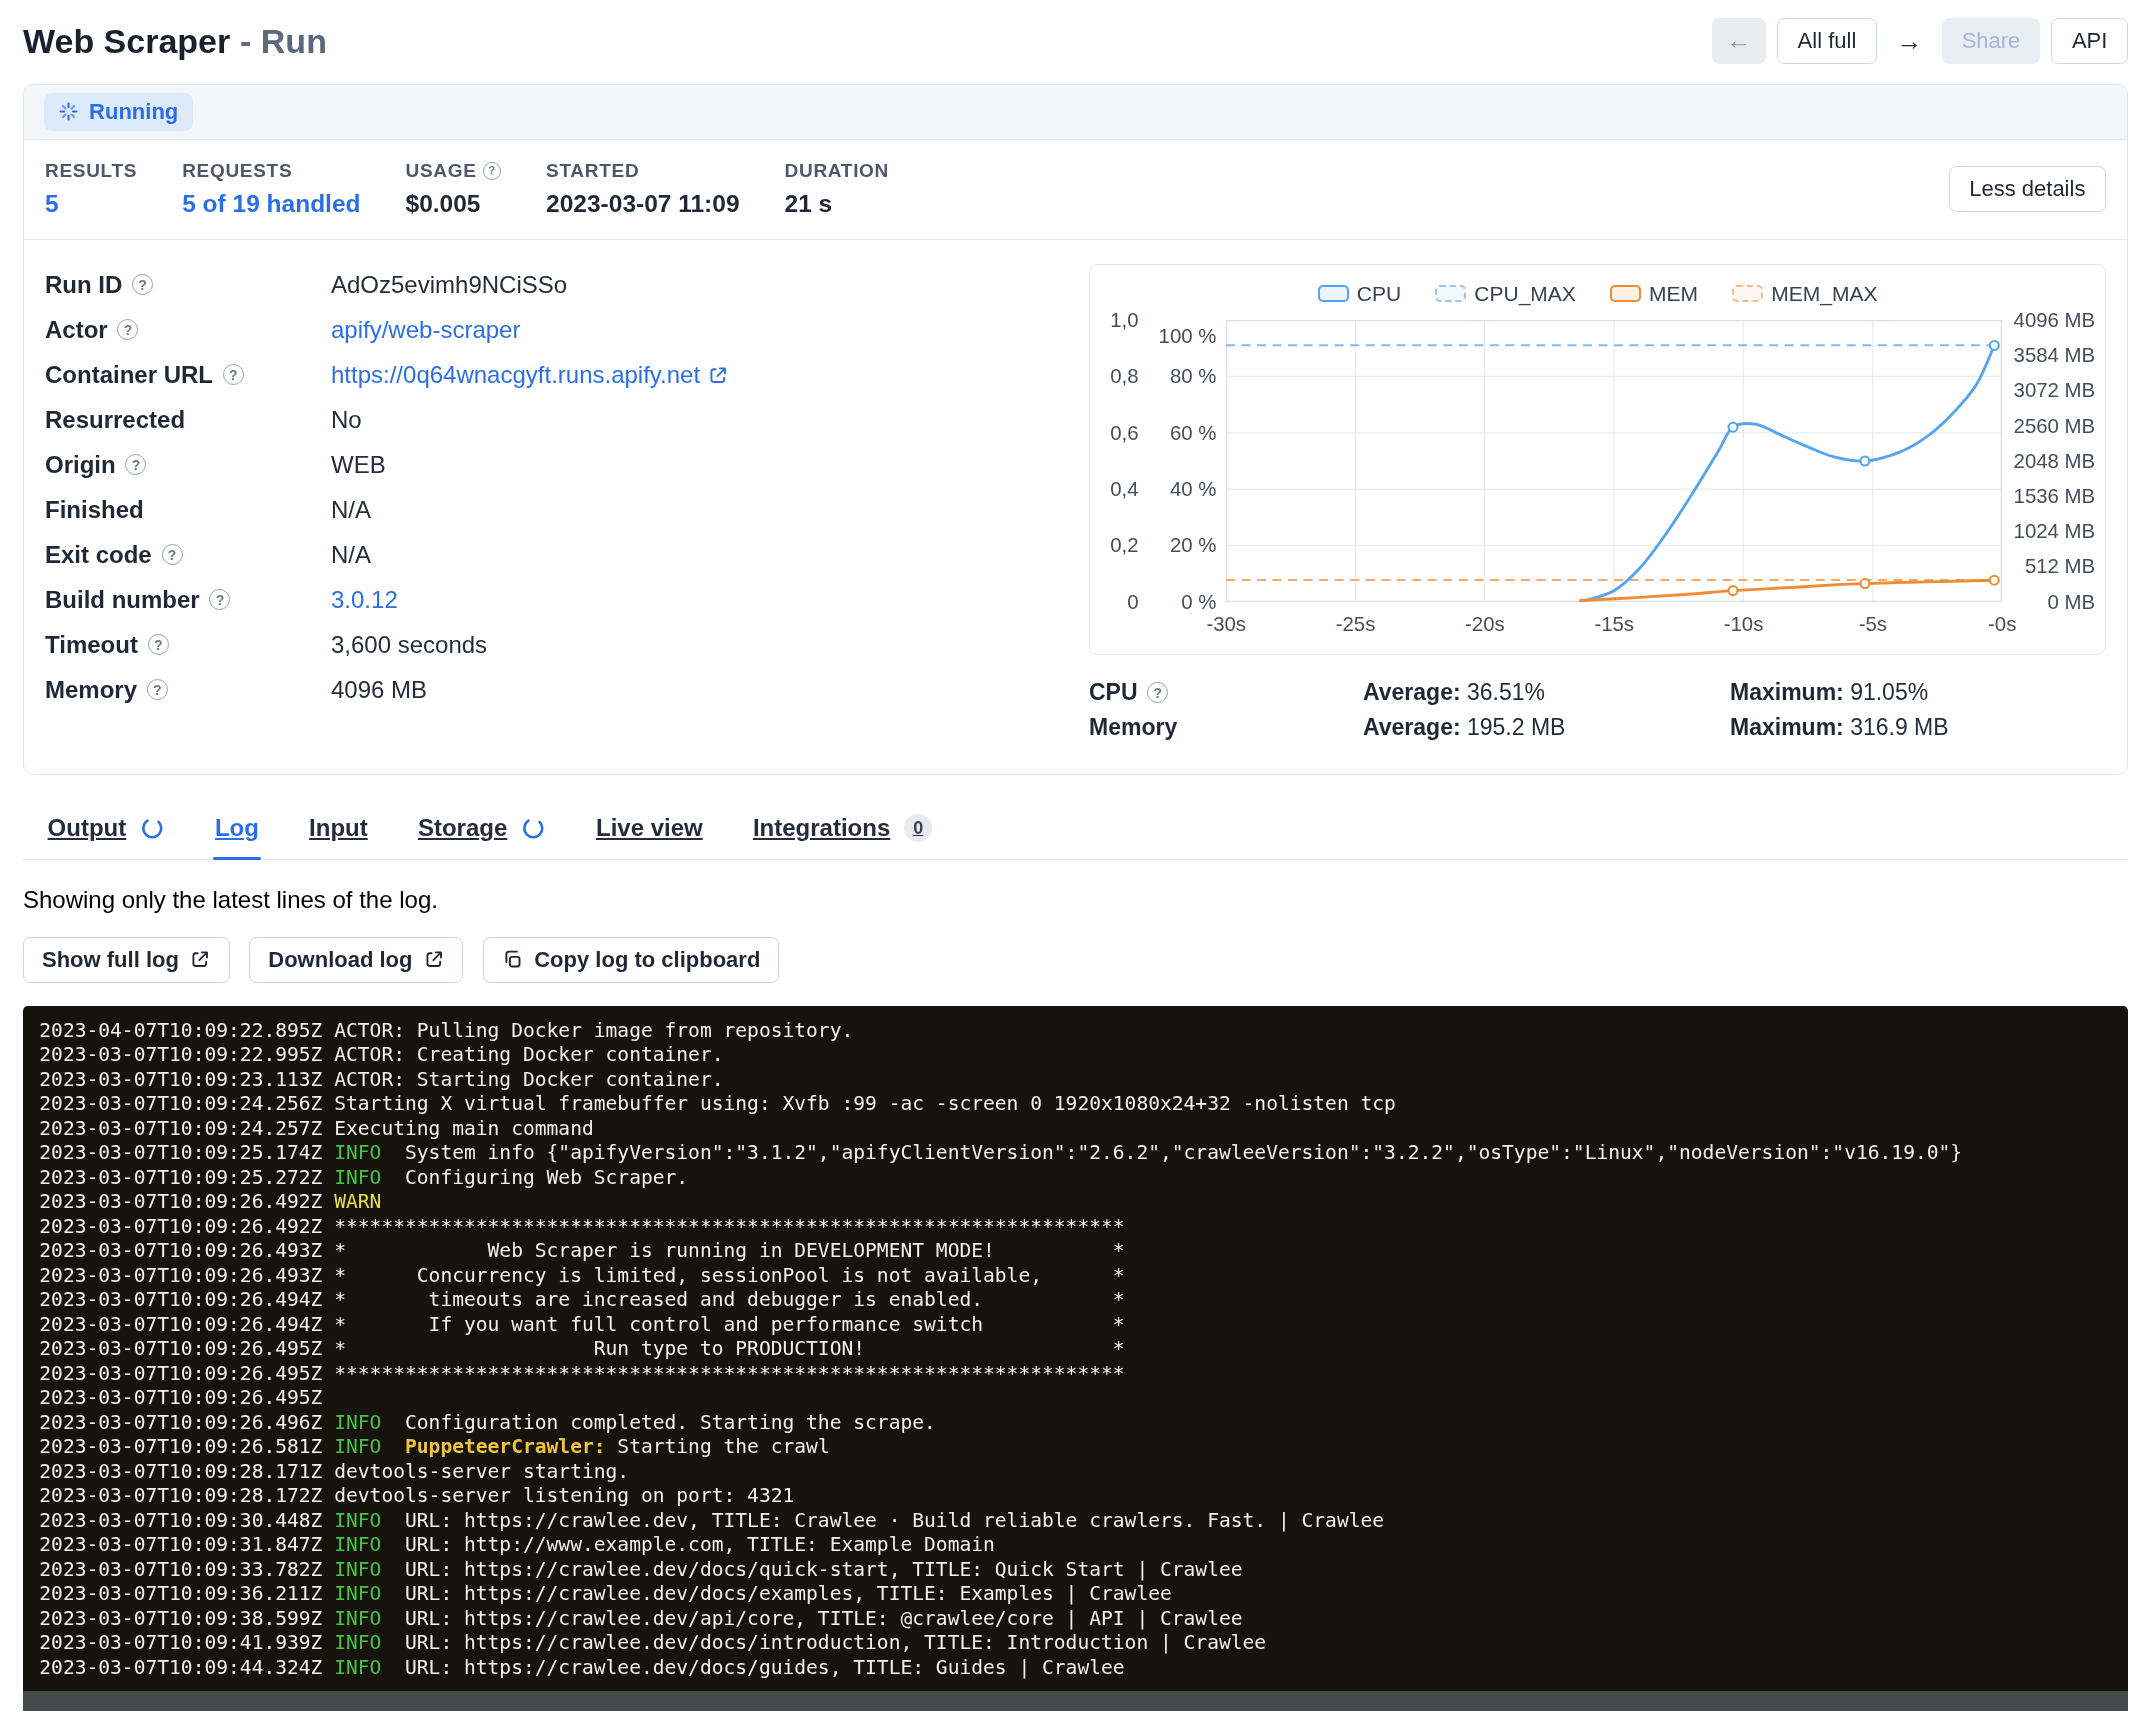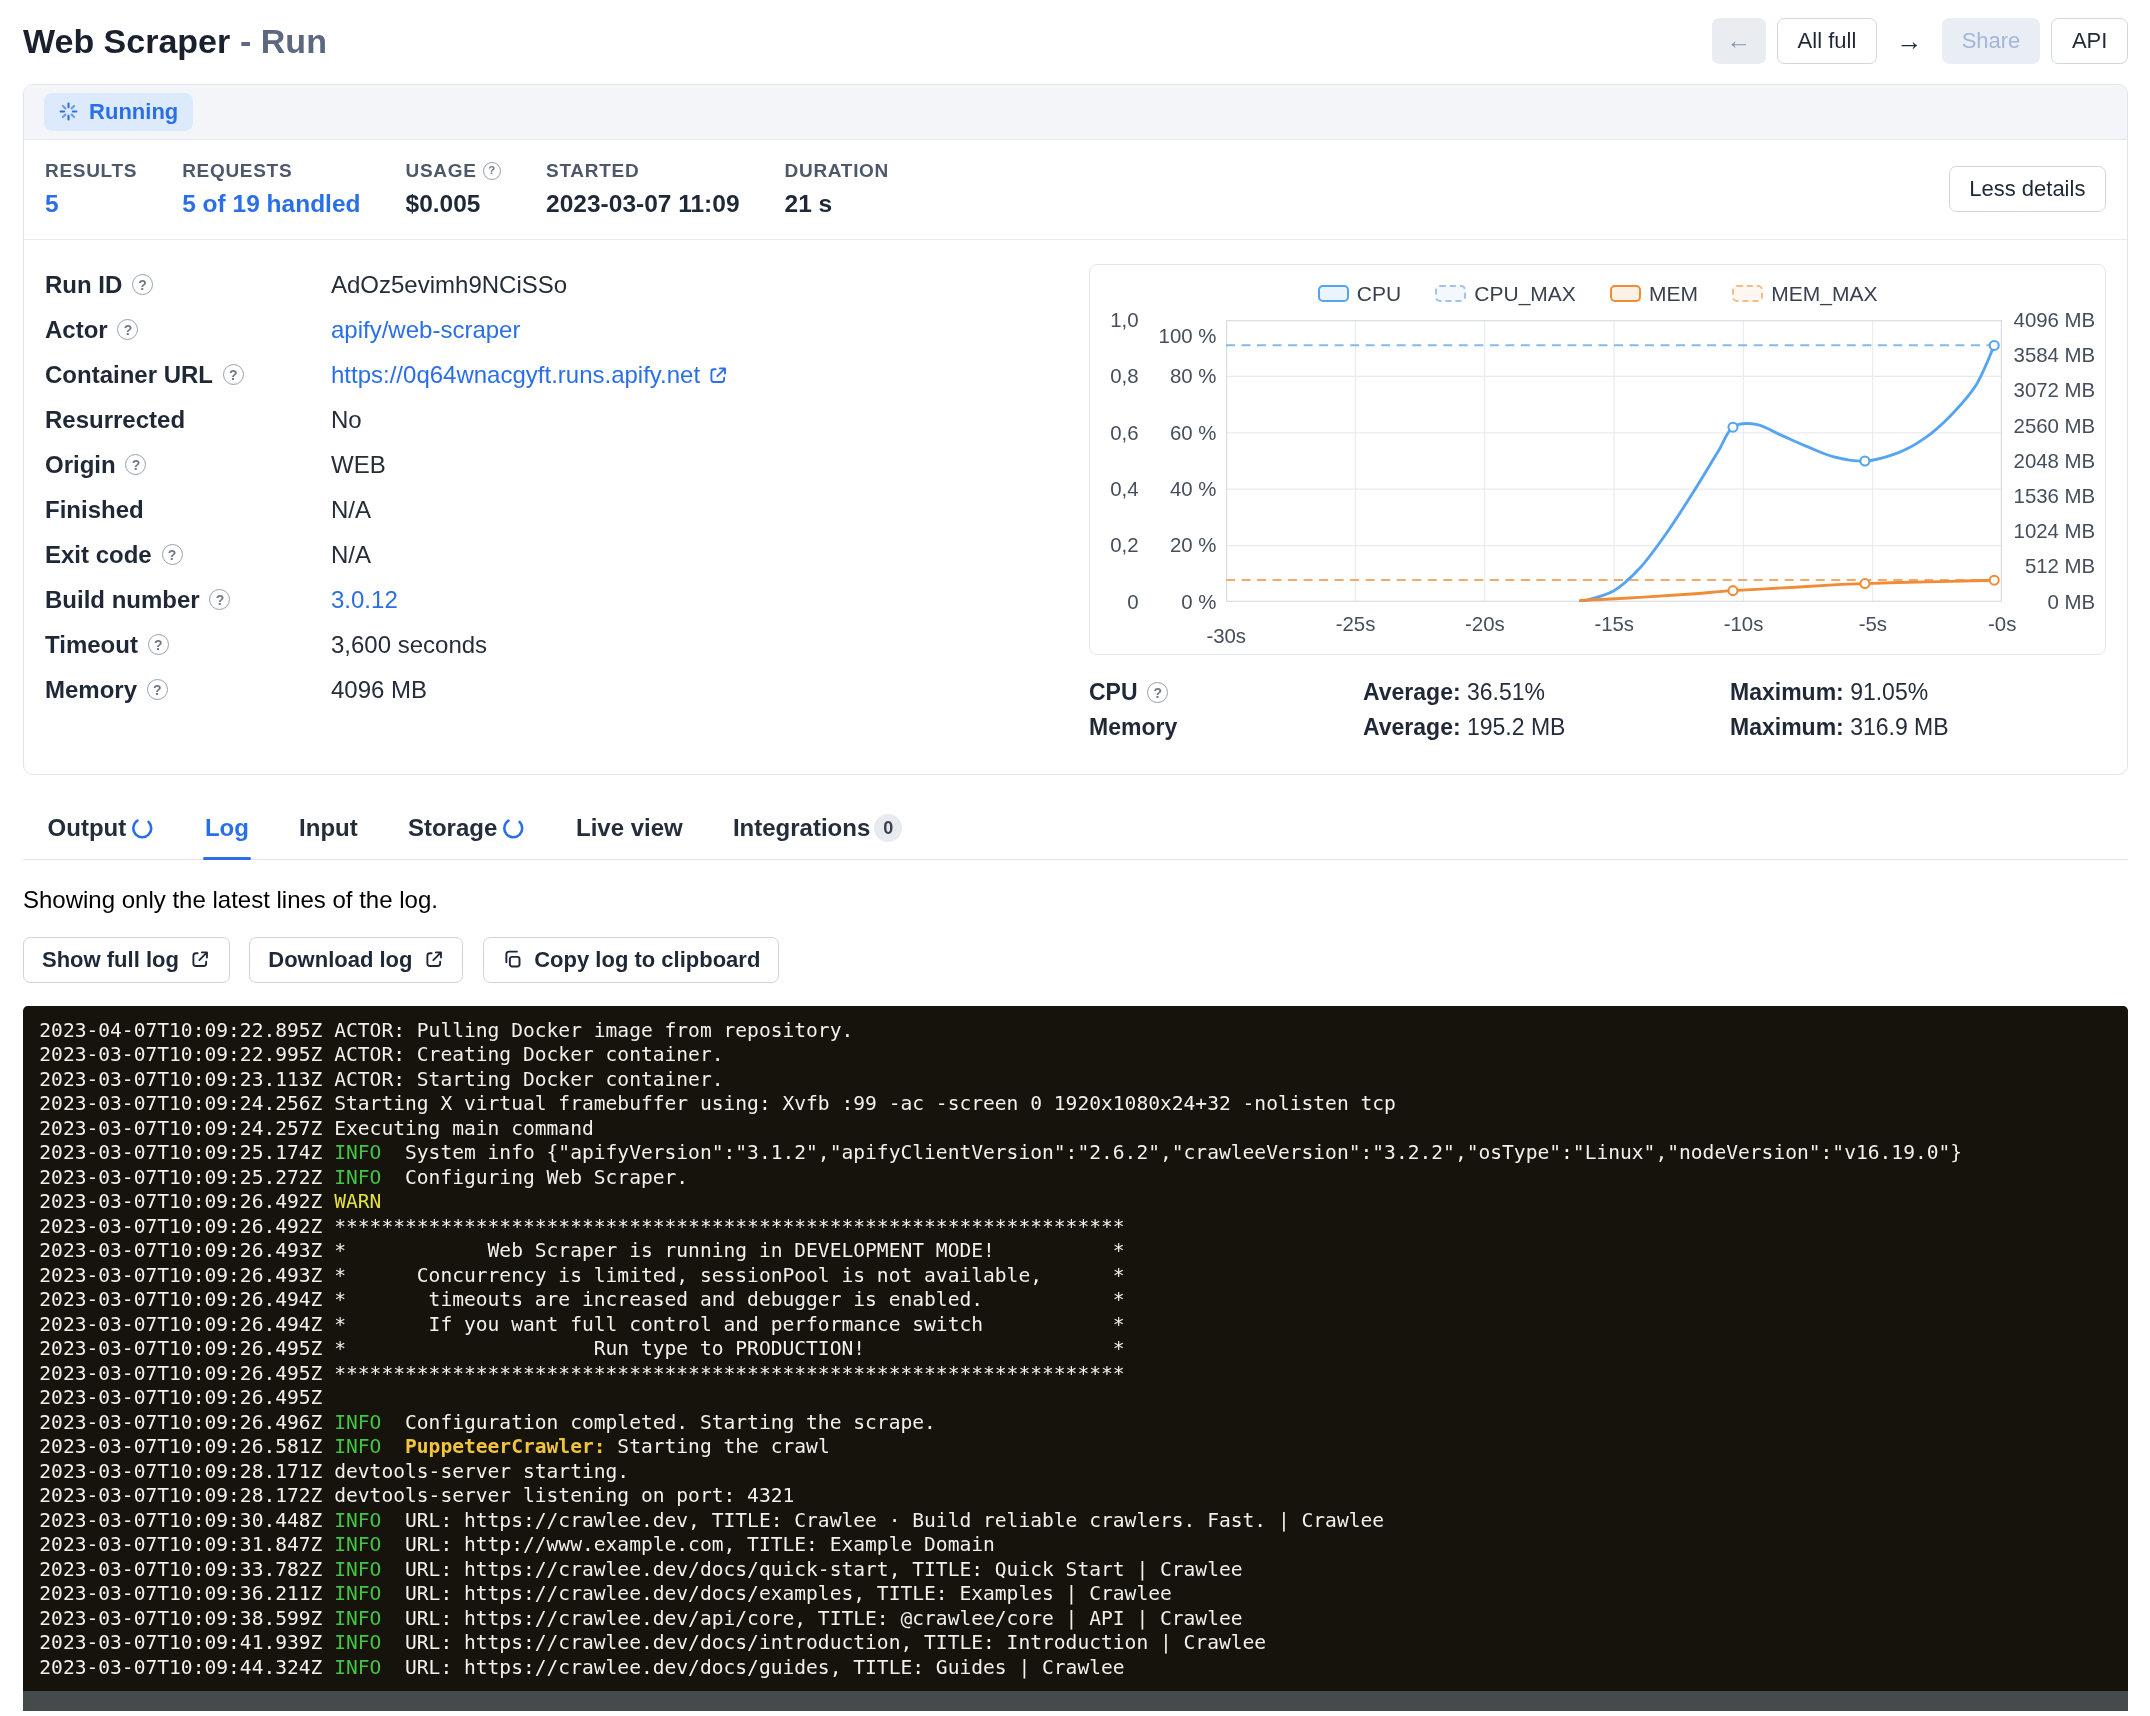--- a/index.html
+++ b/index.html
@@ -60,21 +60,21 @@
   .x-axis { position:relative; height:29px; margin-top:8.2px; font-size:20.4px; color:#454e5c; }
   .x-axis .tick { position:absolute; transform:translateX(-50%); white-space:nowrap; }
 
   .metrics-summary { margin-top:24.5px; display:grid; grid-template-columns:274px 367px 1fr; row-gap:8.2px; font-size:23px; align-items:center; }
   .sum-label { font-weight:700; display:flex; gap:9.8px; align-items:center; }
   .sum-k { font-weight:700; }
   .sum-v { font-weight:400; color:#252d3b; }
 
   
   .tabs { margin-top:29px; border-bottom:1.6px solid #e4e8ee; padding:0 23px; display:flex; gap:47px; }
-  .tab { position:relative; padding:9.8px 1.6px 16.3px; font-size:24px; font-weight:600; color:#252d3b; display:flex; gap:4px; align-items:center; cursor:pointer; }
+  .tab { position:relative; padding:9.8px 1.6px 16.3px; font-size:24px; font-weight:600; color:#252d3b; display:flex; gap:14px; align-items:center; cursor:pointer;text-decoration:underline; }
   .tab.active { color:#2a6fe8; }
   .tab.active::after { content:""; position:absolute; left:0; right:0; bottom:-1.6px; height:3.3px; background:#2a6fe8; border-radius:1.6px; }
   .tab-badge { width:28px; height:28px; border-radius:50%; background:#e7eaef; color:#39414f; font-size:18px; font-weight:700; display:flex; align-items:center; justify-content:center; }
 
   .log-notice { margin:26px 0 23px; font-size:24px; color:#000000; }
   .log-actions { display:flex; gap:19.6px; margin-bottom:23px; }
   .log-btn { display:inline-flex; align-items:center; gap:11.4px; height:46px; padding:0 18px; background:#fff; border:1.2px solid #ccd3dd; border-radius:7.3px; font-size:22px; font-weight:600; color:#1f2837; font-family:inherit; cursor:pointer; }
 
   
   .terminal { background:#16120c; border-radius:4.9px 4.9px 0 0; padding:13px 0 0; }
@@ -291,21 +291,21 @@
                   <path d="M433.8333333333333 345 C 440.69444444444446 342.7, 462.8611111111111 338.09999999999997, 475 331.2 C 487.1388888888889 324.3, 496.11111111111114 315.1, 506.6666666666667 303.6 C 517.2222222222223 292.1, 527.7777777777778 277.15, 538.3333333333334 262.2 C 548.8888888888889 247.25, 559.4444444444445 230.57500000000002, 570 213.9 C 580.5555555555555 197.225, 593.2222222222222 175.95, 601.6666666666666 162.14999999999998 C 610.1111111111111 148.34999999999997, 612.7500000000001 136.85, 620.6666666666667 131.1 C 628.5833333333334 125.35, 639.1388888888889 125.925, 649.1666666666666 127.65 C 659.1944444444443 129.375, 670.2777777777778 136.85000000000002, 680.8333333333334 141.45000000000002 C 691.3888888888889 146.05, 701.9444444444445 150.93749999999997, 712.5 155.24999999999997 C 723.0555555555555 159.56249999999997, 732.5555555555555 164.45, 744.1666666666666 167.325 C 755.7777777777777 170.2, 768.9722222222223 173.3625, 782.1666666666667 172.5 C 795.3611111111112 171.6375, 811.1944444444445 166.74999999999997, 823.3333333333334 162.14999999999998 C 835.4722222222223 157.54999999999998, 844.4444444444445 152.375, 855 144.9 C 865.5555555555555 137.425, 876.1111111111111 128.225, 886.6666666666666 117.29999999999998 C 897.2222222222222 106.37499999999997, 909.3611111111111 93.72499999999997, 918.3333333333334 79.34999999999997 C 927.3055555555557 64.97499999999997, 936.8055555555555 39.1, 940.5 31.05000000000001" fill="none" stroke="#54a4f2" stroke-width="3.5" stroke-linecap="round"></path>
                   <circle cx="620.6666666666667" cy="131.1" r="5.5" fill="#fff" stroke="#54a4f2" stroke-width="2.5"></circle>
                   <circle cx="782.1666666666667" cy="172.5" r="5.5" fill="#fff" stroke="#54a4f2" stroke-width="2.5"></circle>
                   <circle cx="940.5" cy="31.05000000000001" r="5.5" fill="#fff" stroke="#54a4f2" stroke-width="2.5"></circle>
                   <path d="M433.8333333333333 343.275 C 445.97222222222223 342.6425, 483.97222222222223 340.8025, 506.6666666666667 339.48 C 529.3611111111111 338.1575, 551 336.71999999999997, 570 335.34 C 589 333.96, 599.5555555555557 332.58, 620.6666666666667 331.2 C 641.7777777777778 329.82, 674.5 328.325, 696.6666666666666 327.06 C 718.8333333333333 325.795, 739.4166666666666 324.3575, 753.6666666666666 323.61 C 767.9166666666666 322.8625, 770.5555555555557 322.97749999999996, 782.1666666666667 322.575 C 793.7777777777778 322.1725, 805.9166666666667 321.655, 823.3333333333334 321.195 C 840.75 320.735, 867.1388888888889 320.275, 886.6666666666666 319.815 C 906.1944444444443 319.355, 931.5277777777778 318.665, 940.5 318.435" fill="none" stroke="#ef8c35" stroke-width="3.5" stroke-linecap="round"></path>
                   <circle cx="620.6666666666667" cy="331.2" r="5.5" fill="#fff" stroke="#ef8c35" stroke-width="2.5"></circle>
                   <circle cx="782.1666666666667" cy="322.575" r="5.5" fill="#fff" stroke="#ef8c35" stroke-width="2.5"></circle>
                   <circle cx="940.5" cy="318.435" r="5.5" fill="#fff" stroke="#ef8c35" stroke-width="2.5"></circle>
                 </svg>
               <div class="x-axis">
-                  <div class="tick" style="left: 0%; margin-top: 12px;">-30s</div>
+                  <div class="tick" style="left: 0%;">-30s</div>
                   <div class="tick" style="left: 16.6667%;">-25s</div>
                   <div class="tick" style="left: 33.3333%;">-20s</div>
                   <div class="tick" style="left: 50%;">-15s</div>
                   <div class="tick" style="left: 66.6667%;">-10s</div>
                   <div class="tick" style="left: 83.3333%;">-5s</div>
                   <div class="tick" style="left: 100%;">-0s</div>
                 </div>
             </div>
             <div class="axis axis-mem">
                 <div class="tick" style="top: 0px;">4096 MB</div>

